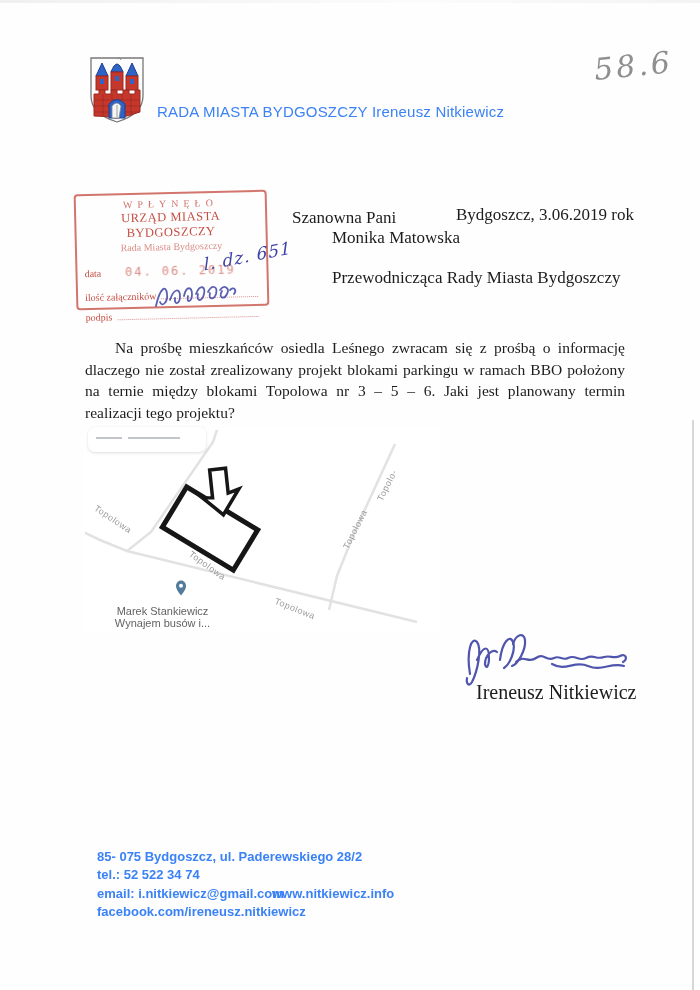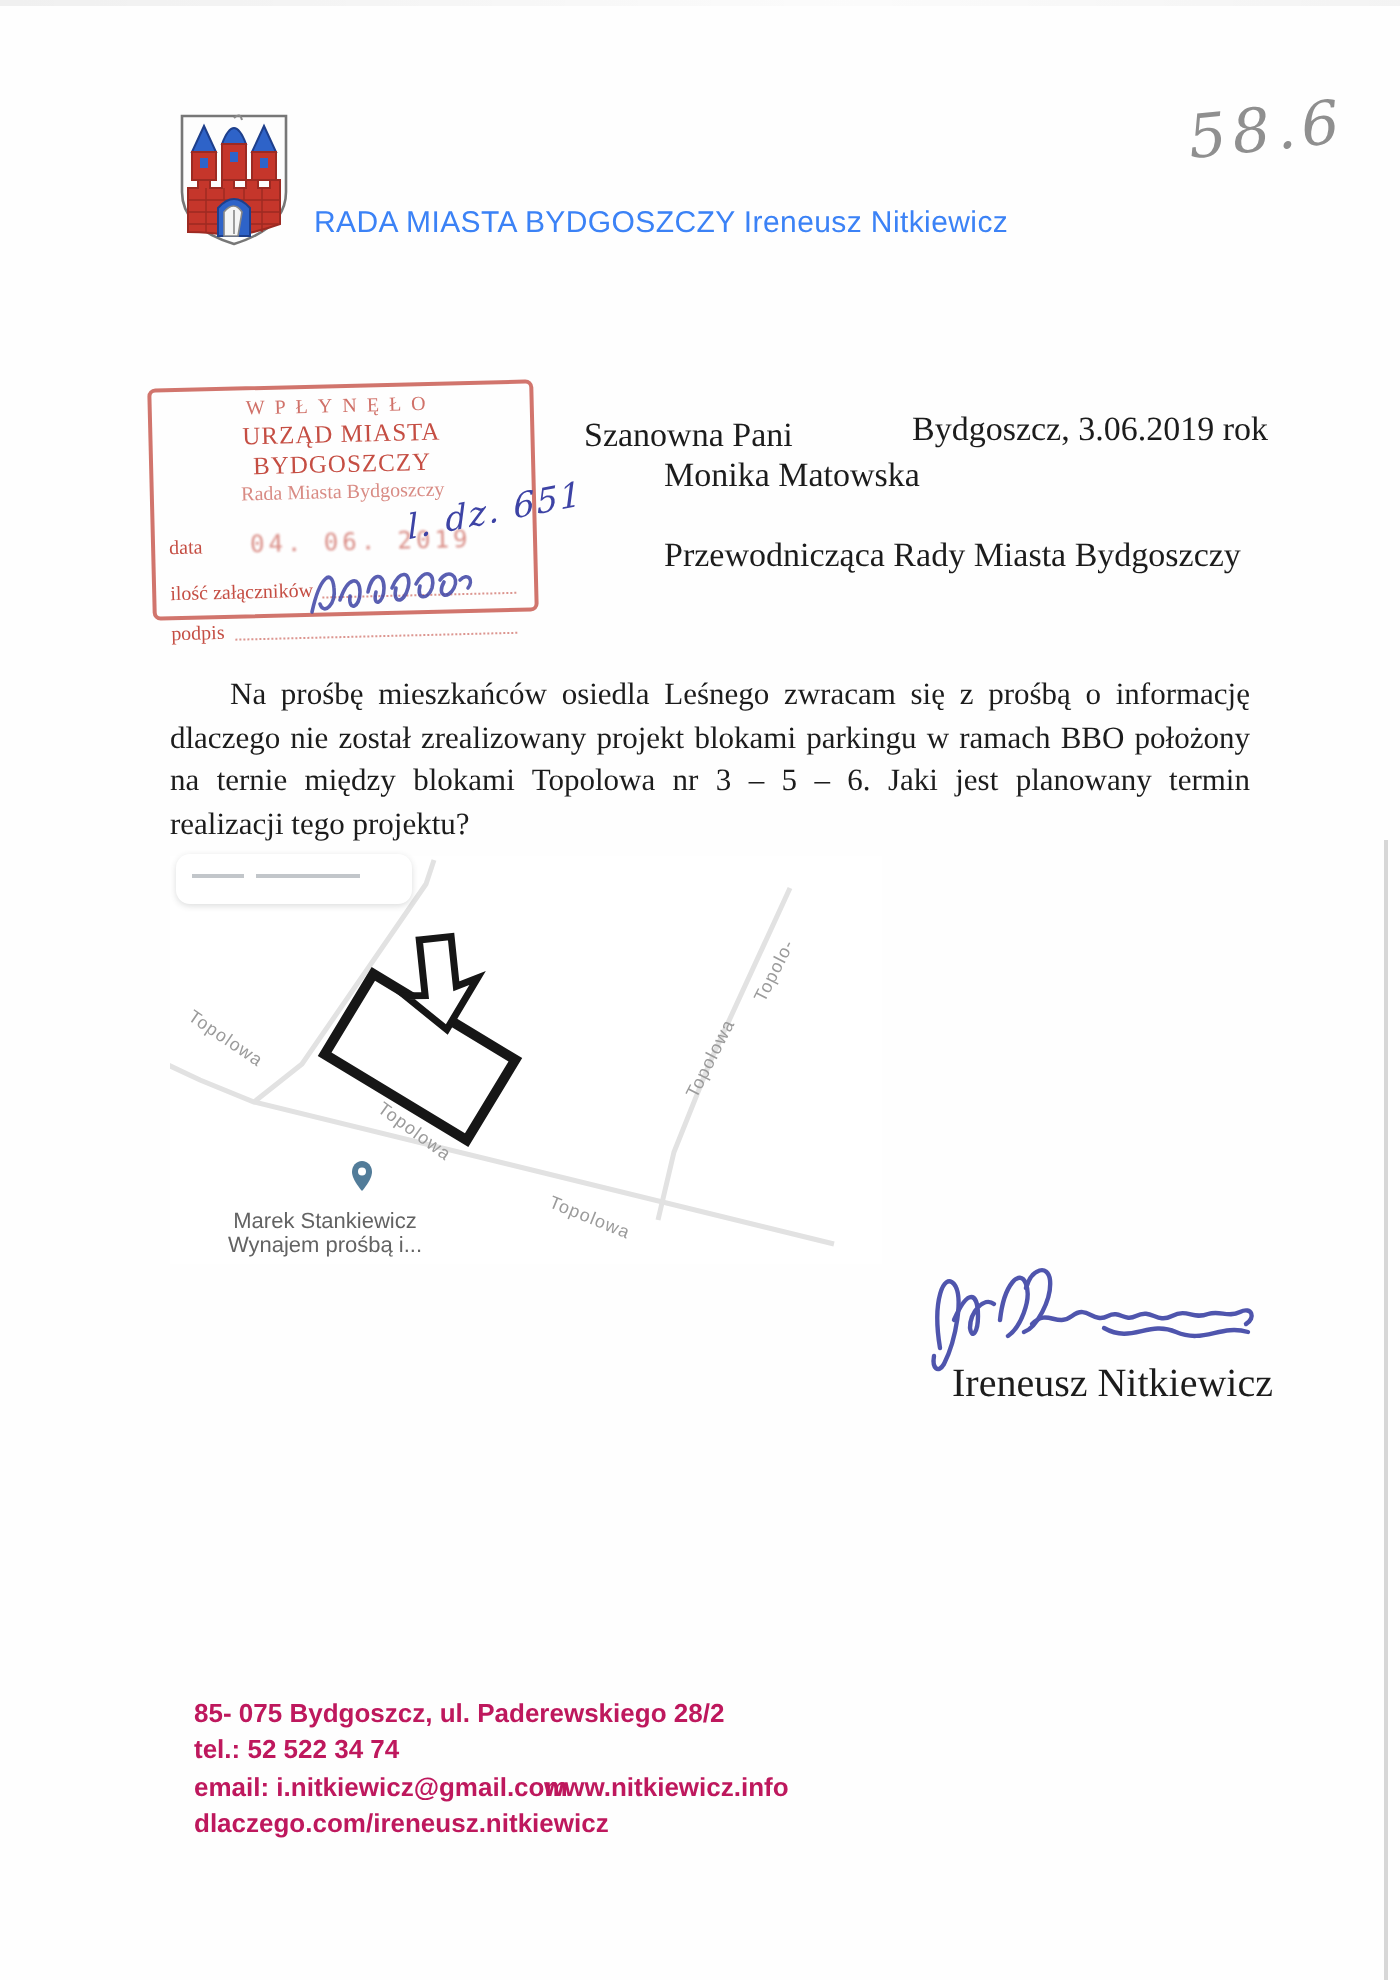--- a/index.html
+++ b/index.html
@@ -67,21 +67,21 @@
   .pin{position:absolute;left:90px;top:152px;width:12px;height:16px;}
   .pin-label{position:absolute;left:20px;top:178px;width:115px;text-align:center;
     font-family:"Liberation Sans",sans-serif;font-size:11px;line-height:11.5px;color:#636363;}
 
   
   .sig-scribble{left:456px;top:630px;width:185px;height:58px;}
   .sig-name{left:476px;top:681px;font-size:20px;}
 
   
   .footer{left:97px;top:848px;font-family:"Liberation Sans",sans-serif;
-    font-size:13px;font-weight:600;color:#be185d;line-height:18.4px;width:400px;}
+    font-size:13px;font-weight:600;color:#3b82f6;line-height:18.4px;width:400px;}
   .footer .row{position:relative;}
   .footer .site{position:absolute;left:175px;top:0;}
 </style>
 </head>
 <body>
 
 <div class="page">
 
   <div class="abs top-edge"></div>
   <div class="abs right-line"></div>
@@ -179,21 +179,21 @@
     <span class="street" style="left:290px;top:70px;transform:rotate(-63deg);">Topolo-</span>
 
     <div class="pin">
       <svg width="12" height="16" viewBox="0 0 24 32">
         <path d="M12,1 C6,1 2,6 2,12 C2,20 12,31 12,31 C12,31 22,20 22,12 C22,6 18,1 12,1 Z" fill="#527c99"></path>
         <circle cx="12" cy="11.5" r="4" fill="#ffffff"></circle>
       </svg>
     </div>
     <div class="pin-label">
       <div>Marek Stankiewicz</div>
-      <div>Wynajem prośbą i...</div>
+      <div>Wynajem busów i...</div>
     </div>
   </div>
 
   <div class="abs sig-scribble">
     <svg width="185" height="58" viewBox="0 0 185 58">
       <g fill="none" stroke="#3d43a5" stroke-width="2.2" stroke-linecap="round" opacity=".9">
         <path d="M14,44 C10,20 16,6 21,12 C26,18 22,40 16,52 C13,57 10,54 11,48"></path>
         <path d="M21,30 C28,14 33,16 33,28 C33,36 30,40 29,34 C29,26 36,18 41,22"></path>
         <path d="M44,30 C46,12 54,4 57,12 C60,20 54,34 48,38"></path>
         <path d="M57,14 C60,4 68,2 69,10 C70,20 62,34 56,36"></path>
@@ -204,16 +204,16 @@
   </div>
   <div class="abs sig-name">Ireneusz Nitkiewicz</div>
 
   <div class="abs footer">
     <div class="row">85- 075 Bydgoszcz, ul. Paderewskiego 28/2</div>
     <div class="row">tel.: 52 522 34 74</div>
     <div class="row">
       <span>email: i.nitkiewicz@gmail.com</span>
       <span class="site">www.nitkiewicz.info</span>
     </div>
-    <div class="row">dlaczego.com/ireneusz.nitkiewicz</div>
+    <div class="row">facebook.com/ireneusz.nitkiewicz</div>
   </div>
 
 </div>
 
 </body></html>

